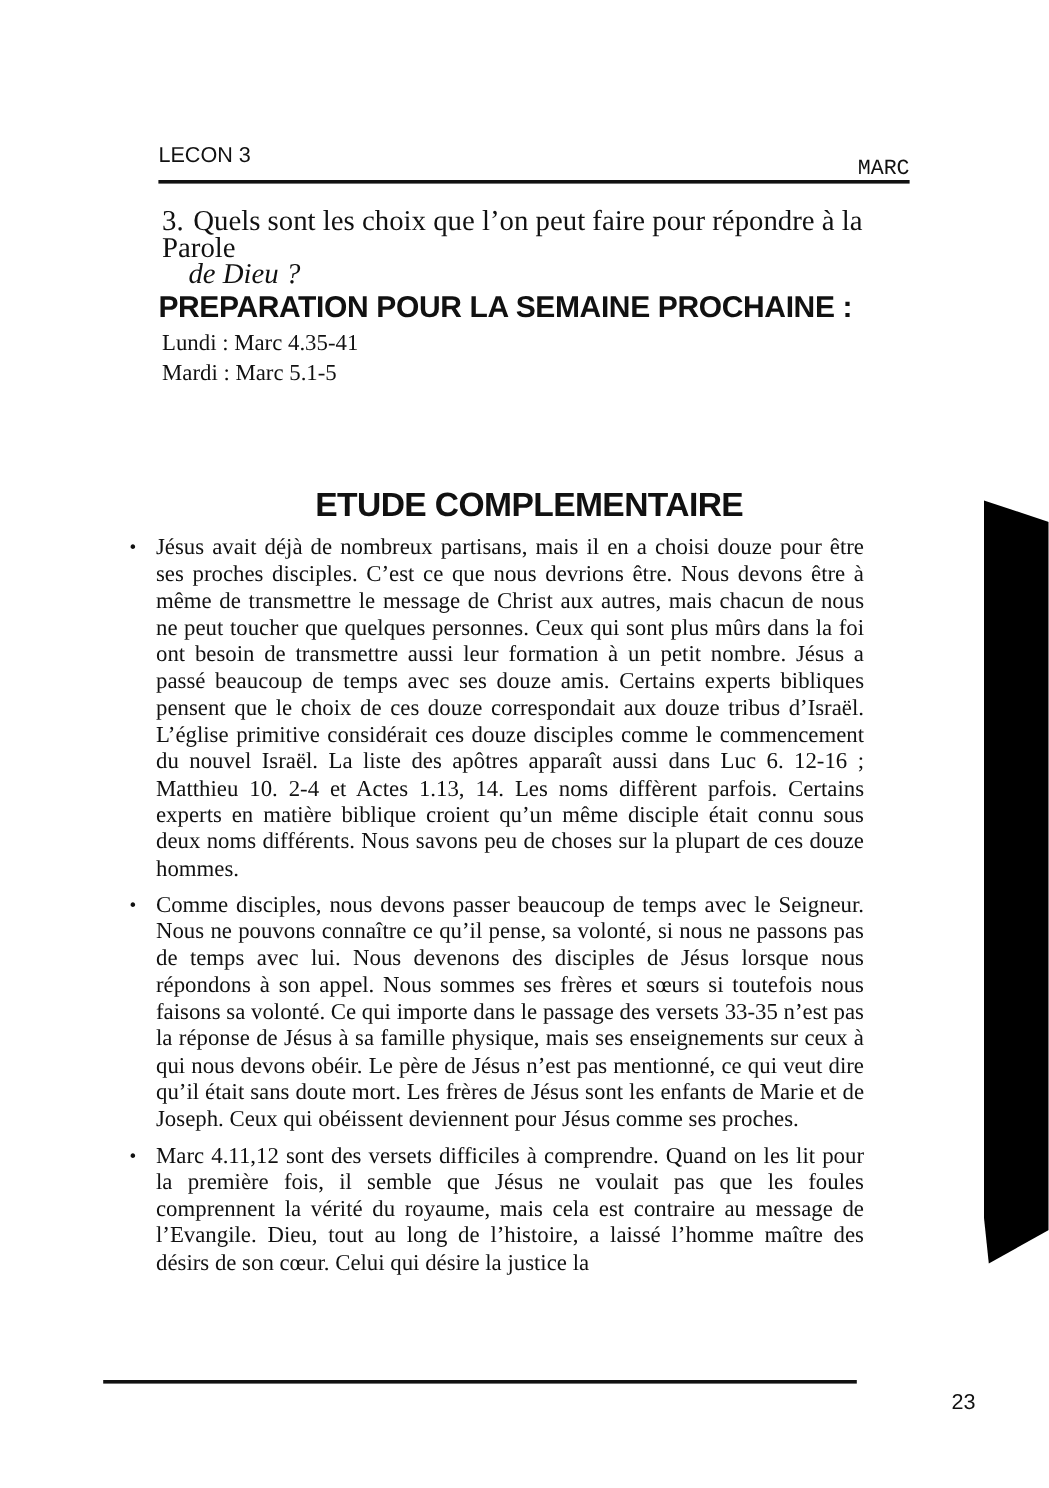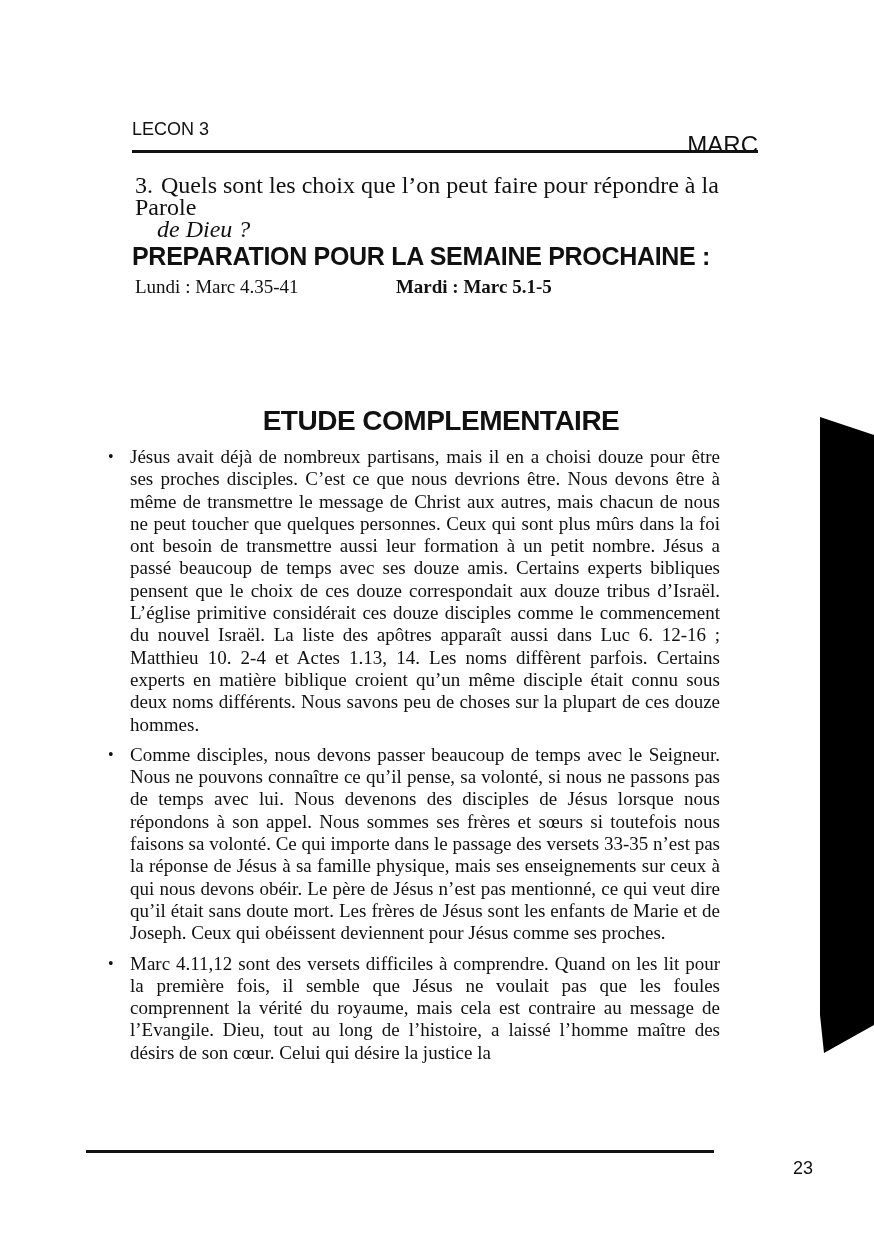--- a/index.html
+++ b/index.html
@@ -5,32 +5,32 @@
   html, body { margin: 0; padding: 0; }
   body {
     width: 874px; height: 1240px; background: #ffffff; position: relative; overflow: hidden;
     color: #111111;
   }
   .serif { font-family: "Liberation Serif", "DejaVu Serif", serif; }
   .sans { font-family: "Liberation Sans", "DejaVu Sans", sans-serif; margin-left: 32px; }
 
   .running-head { position: absolute; left: 100px; top: 119px; width: 626px; height: 34px; }
   .running-head .left { position: absolute; left: 0; top: 0; font-size: 18px; }
-  .running-head .right { position: absolute; right: 0; top: 12px; font-size: 24px; }
+  .running-head .right { position: absolute; right: 0; top: 12px; font-size: 18px; font-family: Liberation Mono, monospace; }
   .running-head .rule { position: absolute; left: 0; right: 0; bottom: 0; height: 3px; background: #111; }
 
   .question { position: absolute; left: 135px; top: 174px; width: 595px; font-size: 24px; line-height: 22px; }
   .question .num { display: inline-block; width: 20px; }
   .question .cont { padding-left: 22px; display: block; font-style: italic; }
 
   .prep-heading { position: absolute; left: 100px; top: 242px; font-size: 25px; font-weight: bold; letter-spacing: -0.3px; }
   .prep-grid { position: absolute; left: 135px; top: 274px; width: 470px; font-size: 19px; line-height: 25px; }
-  .prep-row { display: flex; }
+  .prep-row { display: flex; flex-direction: column; }
   .prep-cell { width: 262px; white-space: nowrap; }
-  .prep-cell.right { width: 210px; font-weight: bold; }
+  .prep-cell.right { width: 210px; }
 
   .section-title { position: absolute; left: 0; width: 874px; top: 405px; text-align: center; font-size: 28px; font-weight: bold; letter-spacing: -0.5px; padding-left: 0; }
   .section-title span { display: inline-block; margin-left: -56px; text-align: right; }
 
   .bullets { position: absolute; left: 108px; top: 446px; width: 612px; }
   .bullet { position: relative; padding-left: 22px; font-size: 19px; line-height: 22.3px; text-align: justify; margin-bottom: 8px; }
   .bullet .dot { position: absolute; left: 0; top: 0; font-size: 16px; }
 
   .bottom-rule { position: absolute; left: 86px; top: 1150px; width: 628px; height: 3px; background: #111; }
   .page-number { position: absolute; left: 0; width: 781px; top: 1158px; text-align: right; font-size: 18px; }

